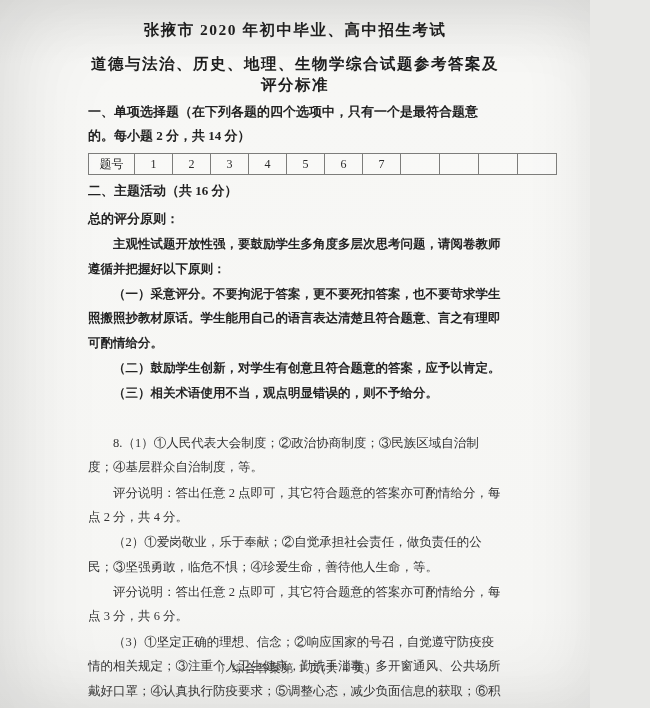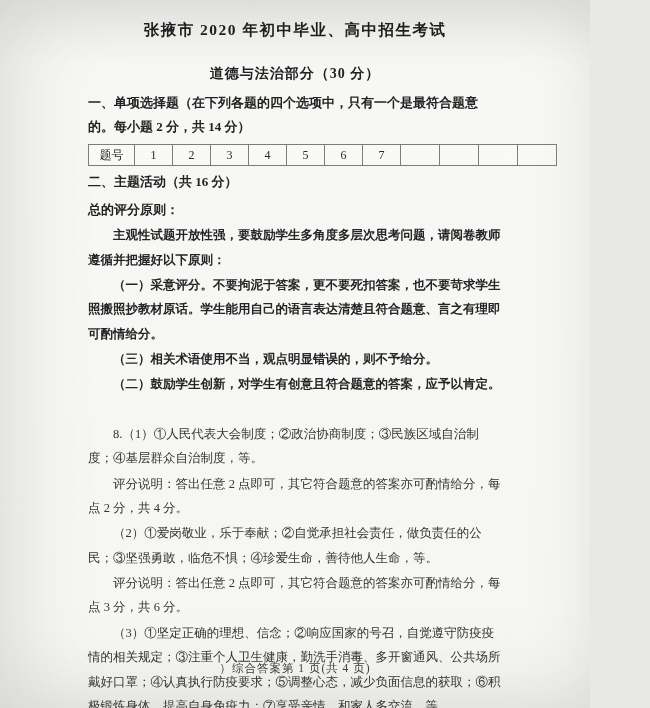--- a/index.html
+++ b/index.html
@@ -55,22 +55,22 @@
     position:absolute;bottom:32px;left:0;width:100%;
     text-align:center;font-size:11.5px;color:#3c3c3c;letter-spacing:1px;
   }
 </style>
 </head>
 <body>
 
 <div class="page">
 
   <div class="title">张掖市 2020 年初中毕业、高中招生考试</div>
+  <div class="title second">道德与法治、历史、地理、生物学综合试题参考答案及评分标准</div>
 
-  <div class="section-title">道德与法治部分（30 分）</div>
 
   <p class="heading" style="text-indent:0;">一、单项选择题（在下列各题的四个选项中，只有一个是最符合题意的。每小题 2 分，共 14 分）</p>
 
   <table class="answer-table">
     <colgroup>
       <col style="width:46px;">
       <col style="width:38px;">
         <col style="width:38px;">
         <col style="width:38px;">
         <col style="width:38px;">
@@ -98,22 +98,22 @@
       <td></td>
     </tr>
   </tbody>
     </table>
 
   <p class="heading">二、主题活动（共 16 分）</p>
   <p class="heading">总的评分原则：</p>
 
   <p class="para bold">主观性试题开放性强，要鼓励学生多角度多层次思考问题，请阅卷教师遵循并把握好以下原则：</p>
   <p class="para bold">（一）采意评分。不要拘泥于答案，更不要死扣答案，也不要苛求学生照搬照抄教材原话。学生能用自己的语言表达清楚且符合题意、言之有理即可酌情给分。</p>
+  <p class="para bold">（二）鼓励学生创新，对学生有创意且符合题意的答案，应予以肯定。</p>
   <p class="para bold">（三）相关术语使用不当，观点明显错误的，则不予给分。</p>
-  <p class="para bold">（二）鼓励学生创新，对学生有创意且符合题意的答案，应予以肯定。</p>
 
   <div class="spacer-q8"></div>
 
   <p class="para">8.（1）①人民代表大会制度；②政治协商制度；③民族区域自治制度；④基层群众自治制度，等。</p>
   <p class="para">评分说明：答出任意 2 点即可，其它符合题意的答案亦可酌情给分，每点 2 分，共 4 分。</p>
 
   <p class="para">（2）①爱岗敬业，乐于奉献；②自觉承担社会责任，做负责任的公民；③坚强勇敢，临危不惧；④珍爱生命，善待他人生命，等。</p>
   <p class="para">评分说明：答出任意 2 点即可，其它符合题意的答案亦可酌情给分，每点 3 分，共 6 分。</p>
 
   <p class="para">（3）①坚定正确的理想、信念；②响应国家的号召，自觉遵守防疫疫情的相关规定；③注重个人卫生健康，勤洗手消毒、多开窗通风、公共场所戴好口罩；④认真执行防疫要求；⑤调整心态，减少负面信息的获取；⑥积极锻炼身体，提高自身免疫力；⑦享受亲情，和家人多交流，等。</p>

